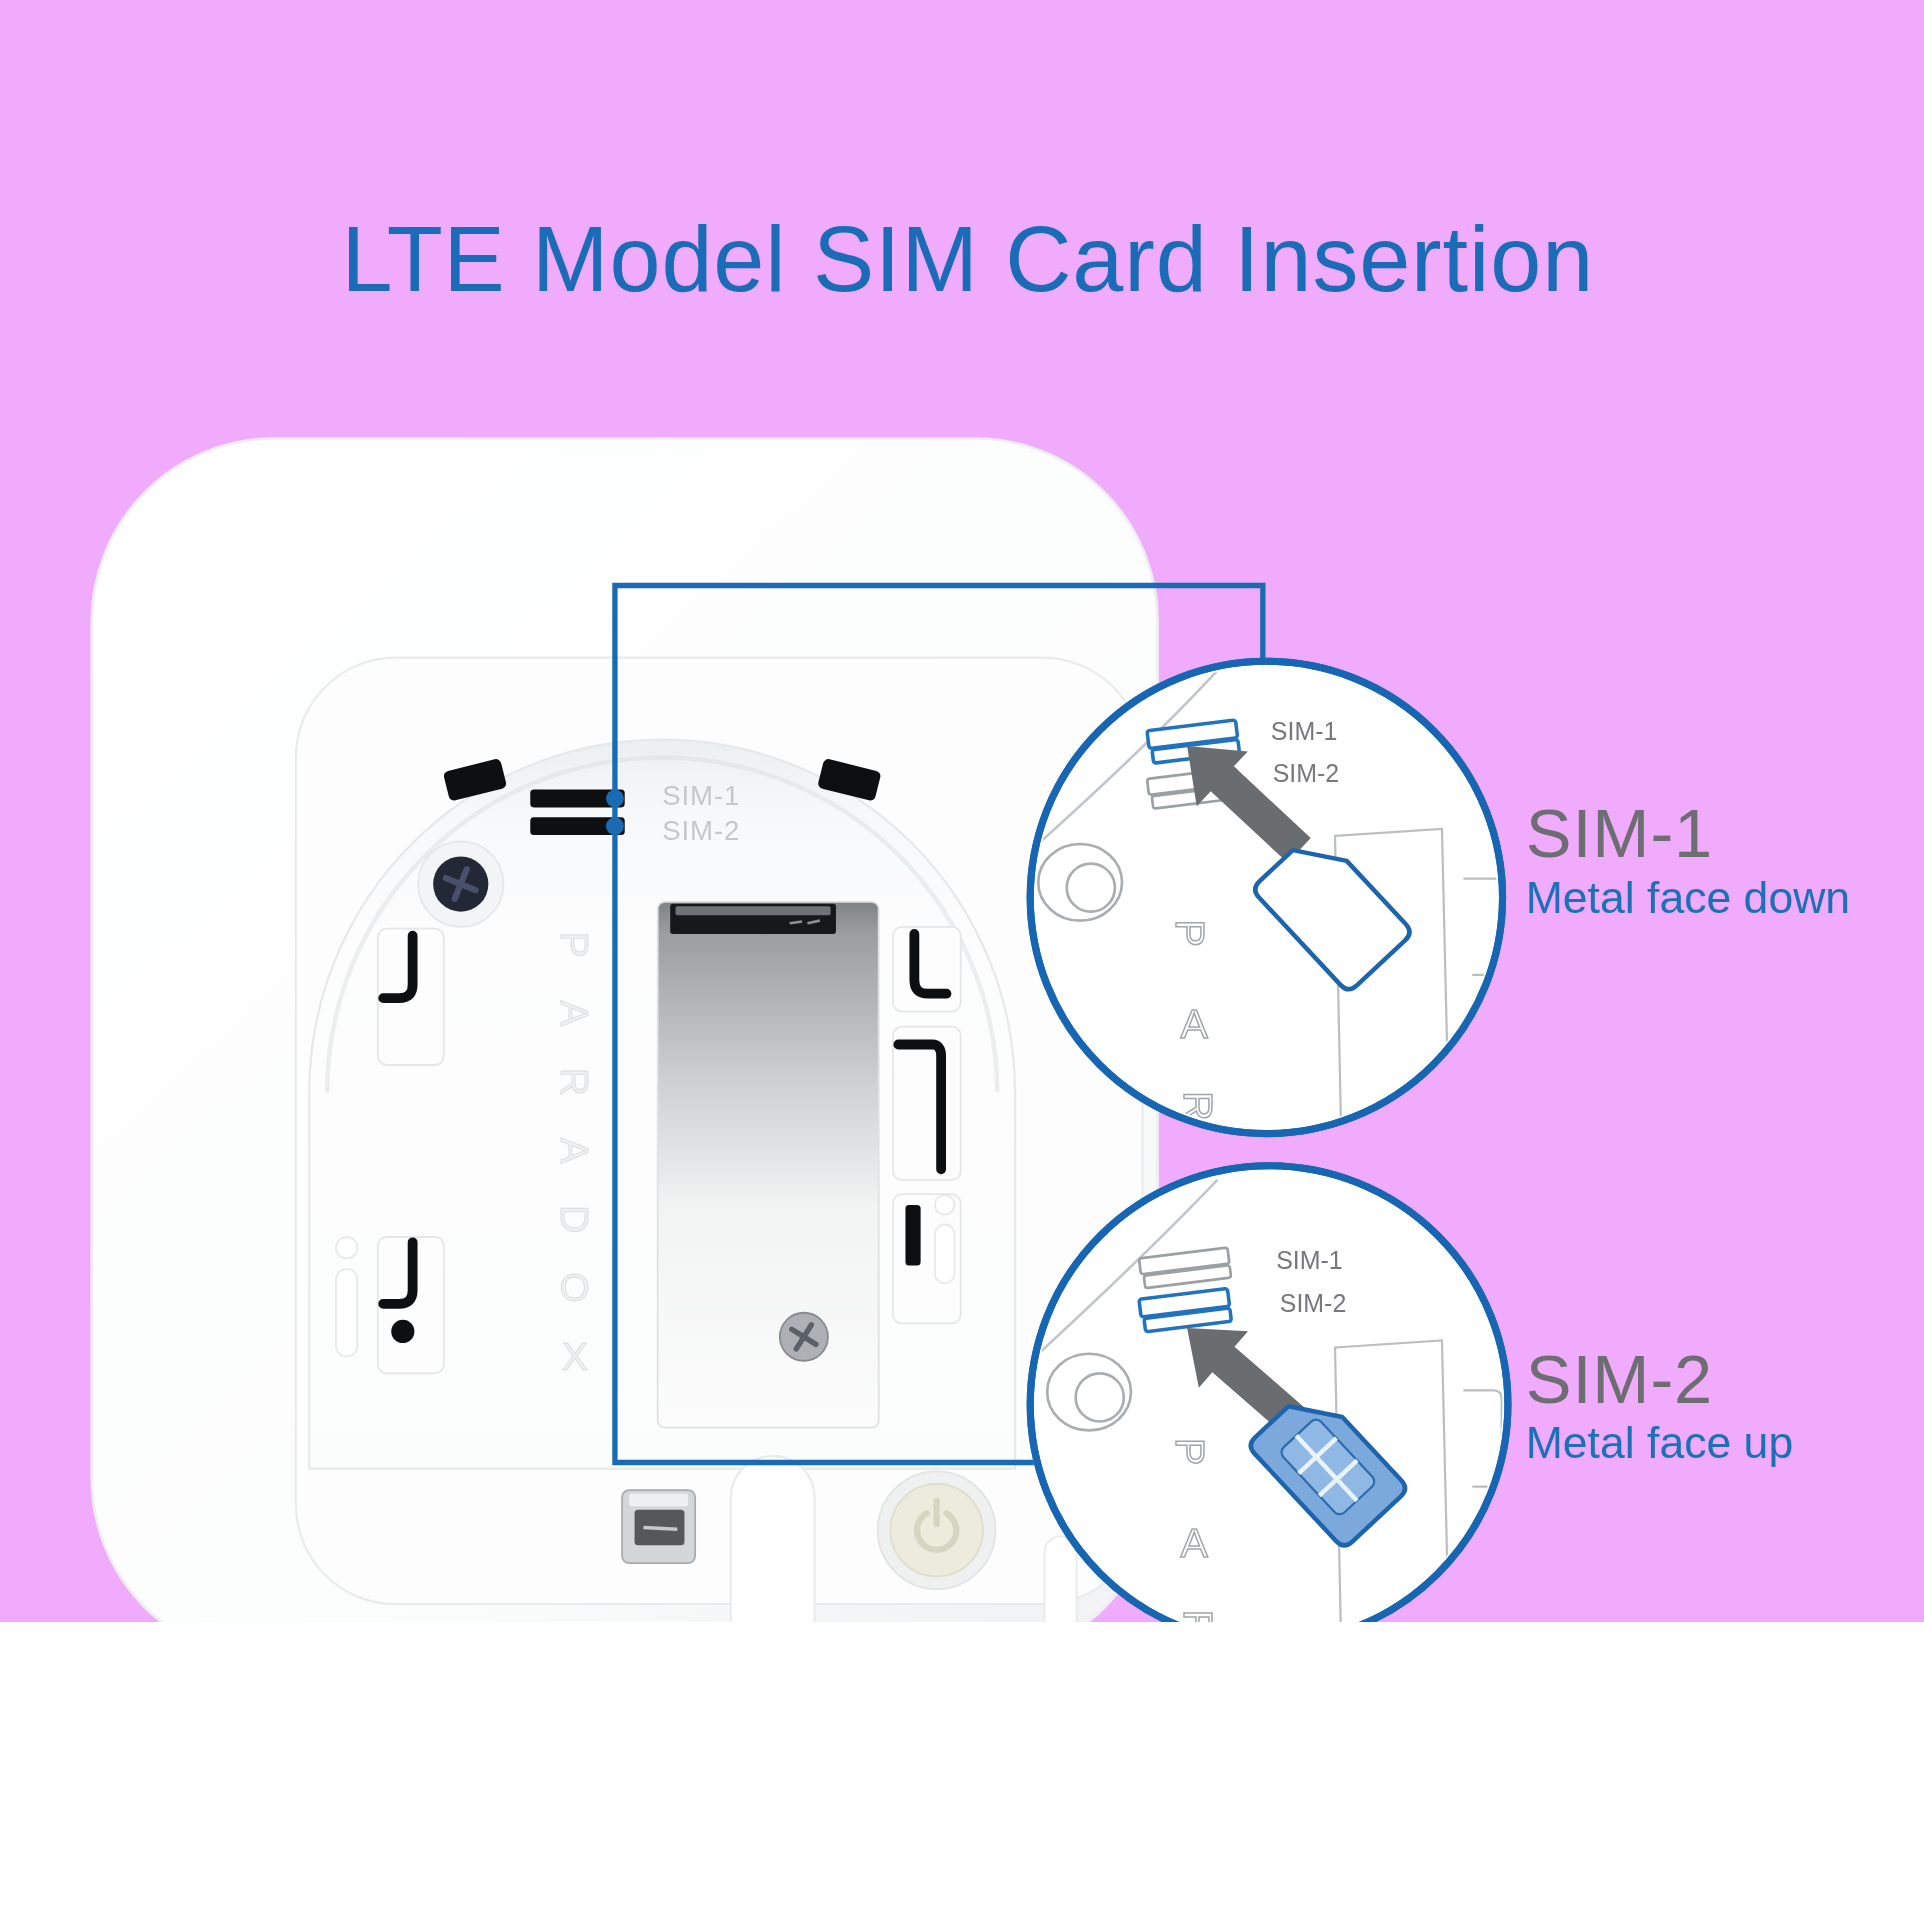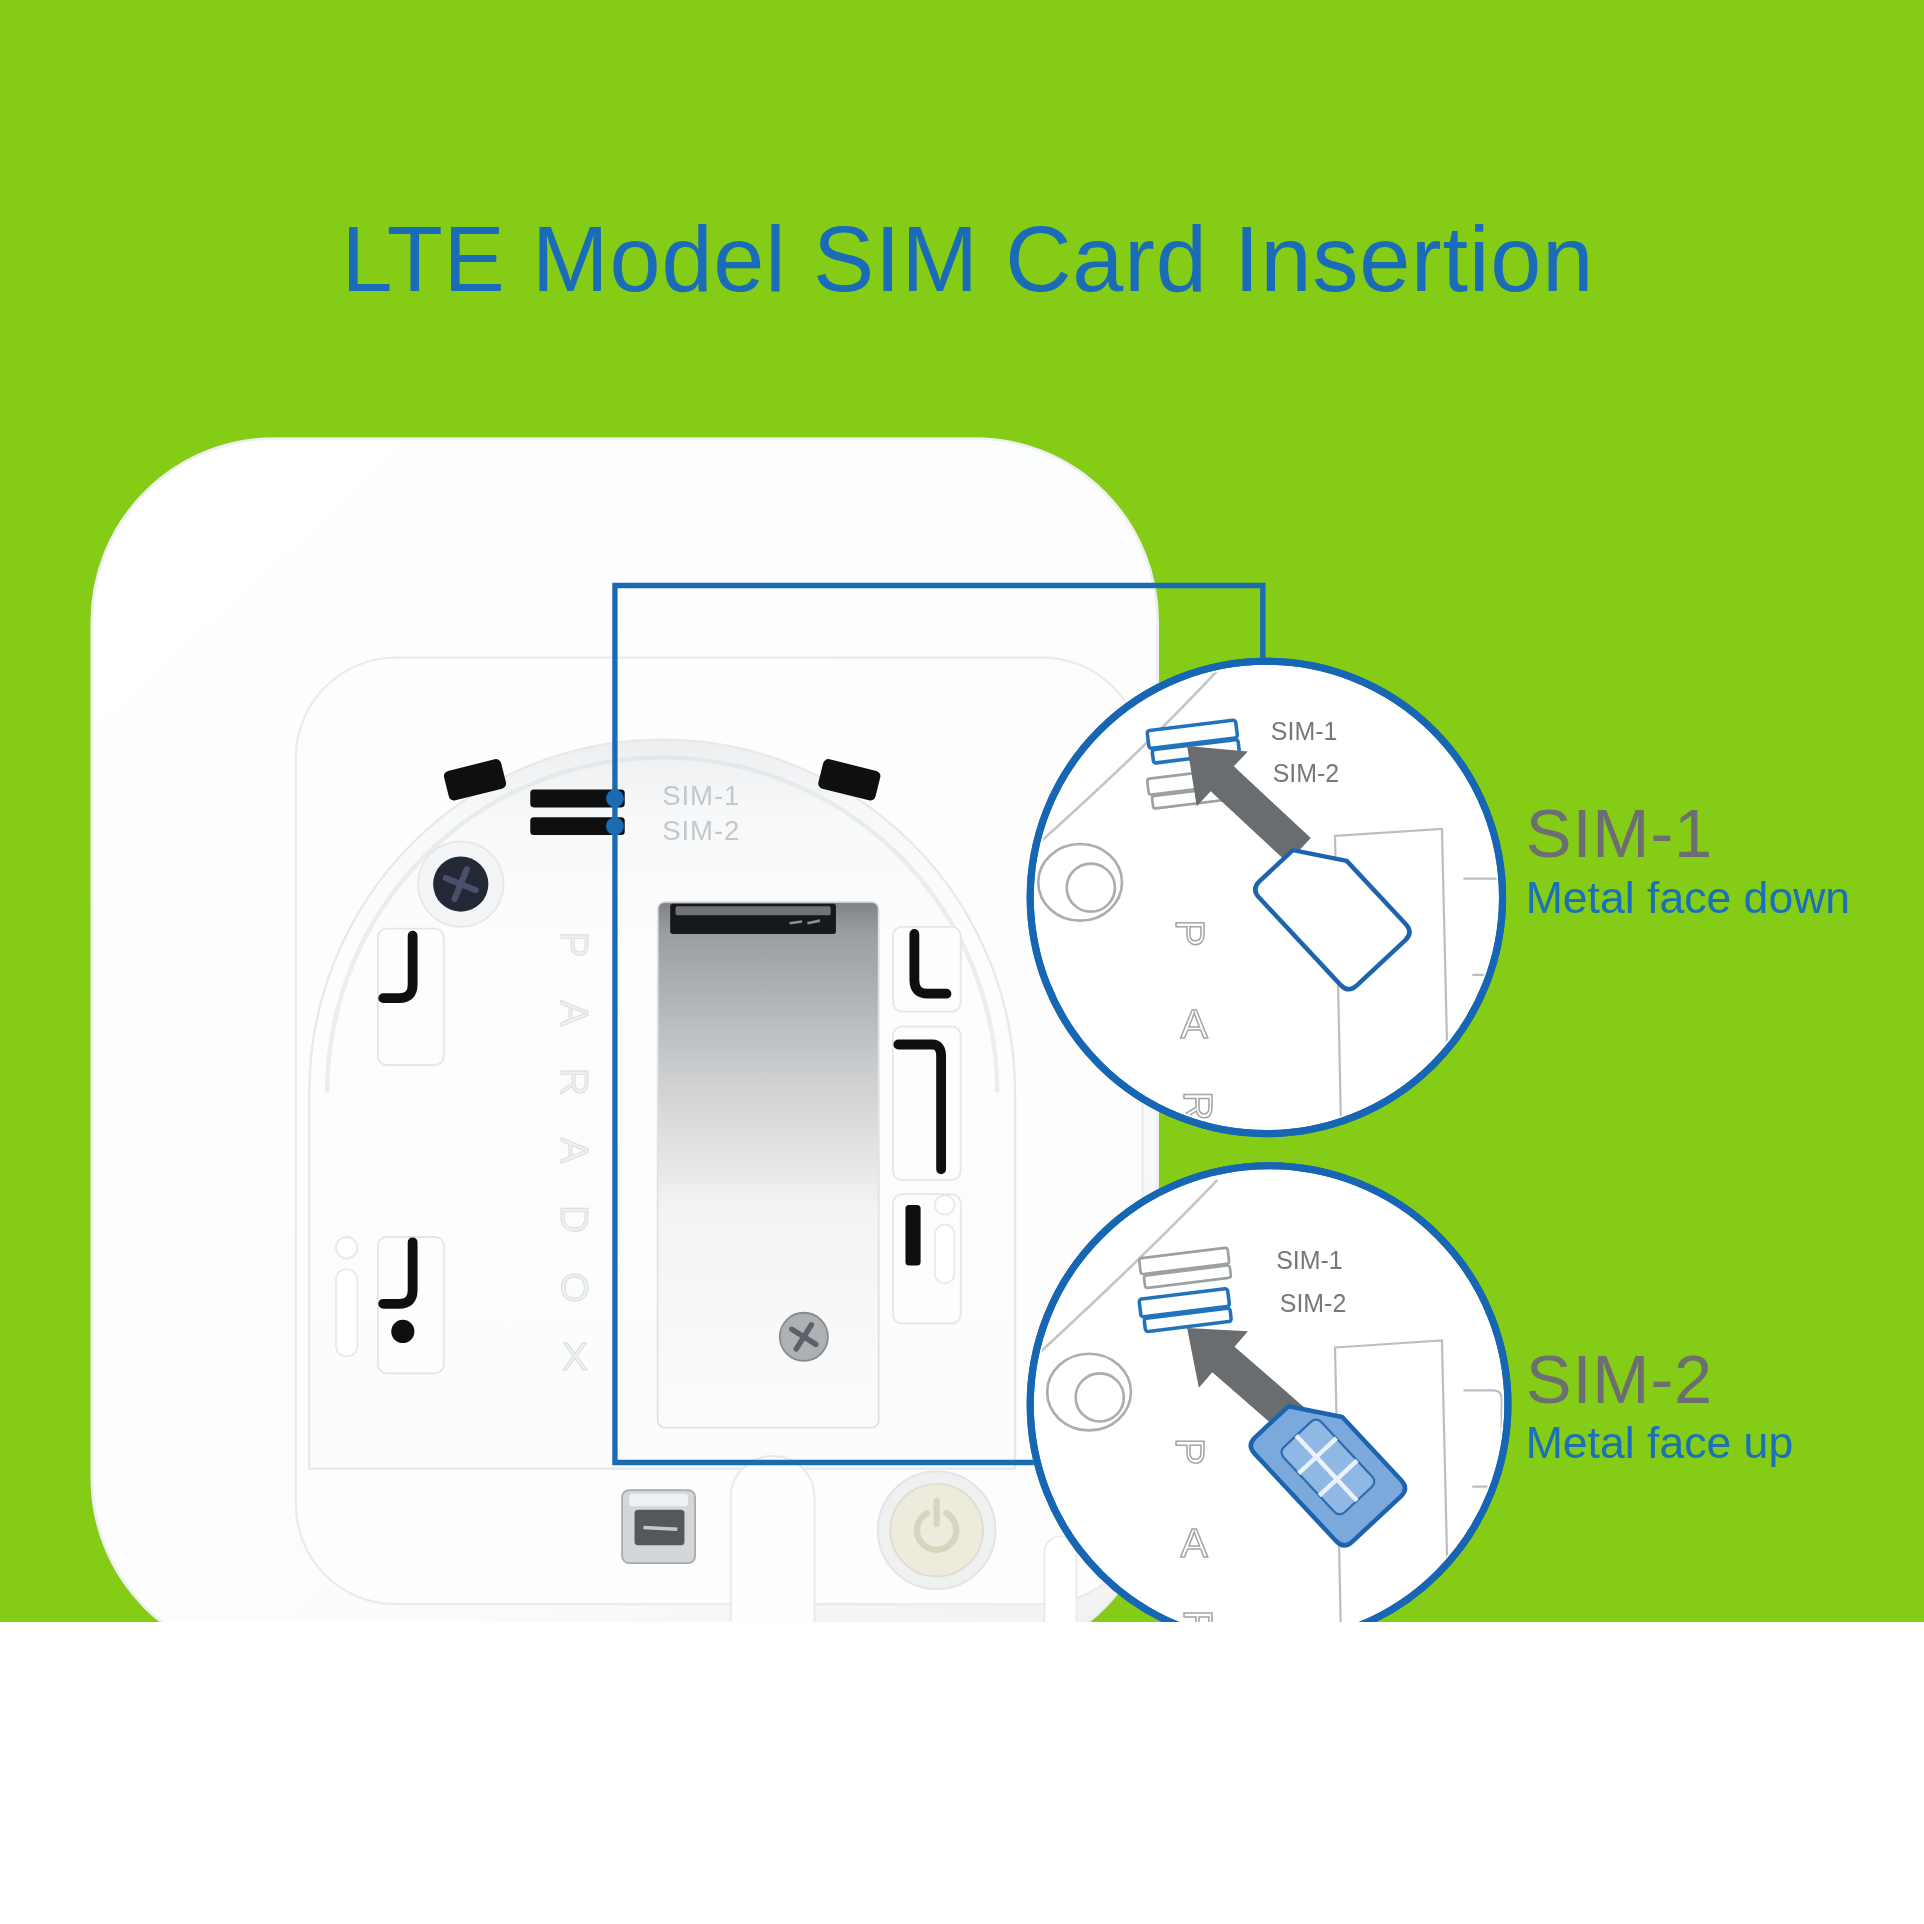--- a/index.html
+++ b/index.html
@@ -1,16 +1,16 @@
 <!DOCTYPE html>
 <html style="font-size:14.3px"><head>
 <meta charset="utf-8">
 <style>
   html,body{margin:0;padding:0;background:#ffffff;}
-  .page{position:relative;width:1925px;height:1622px;background:#84cc16;overflow:hidden;
+  .page{position:relative;width:1925px;height:1622px;background:#f0abfc;overflow:hidden;
         font-family:"Liberation Sans", sans-serif;}
   svg{position:absolute;left:0;top:0;width:1925px;height:1925px;display:block;}
   text{font-family:"Liberation Sans", sans-serif;}
   .t-title{font-size:103px;fill:#1a6cb8;letter-spacing:1px;}
   .t-heading{font-size:77px;fill:#6d6e71;letter-spacing:1px;}
   .t-sub{font-size:50px;fill:#1a71b8;}
   .t-small{font-size:28px;fill:#77787b;}
   .t-emboss{font-size:31px;fill:#c4c8cb;letter-spacing:1px;}
   .t-logo{font-size:44px;fill:#eef0f1;stroke:#d9dcde;stroke-width:1;}
   .t-logo-c{font-size:46px;fill:#ffffff;stroke:#a2a6a9;stroke-width:1.7;}

